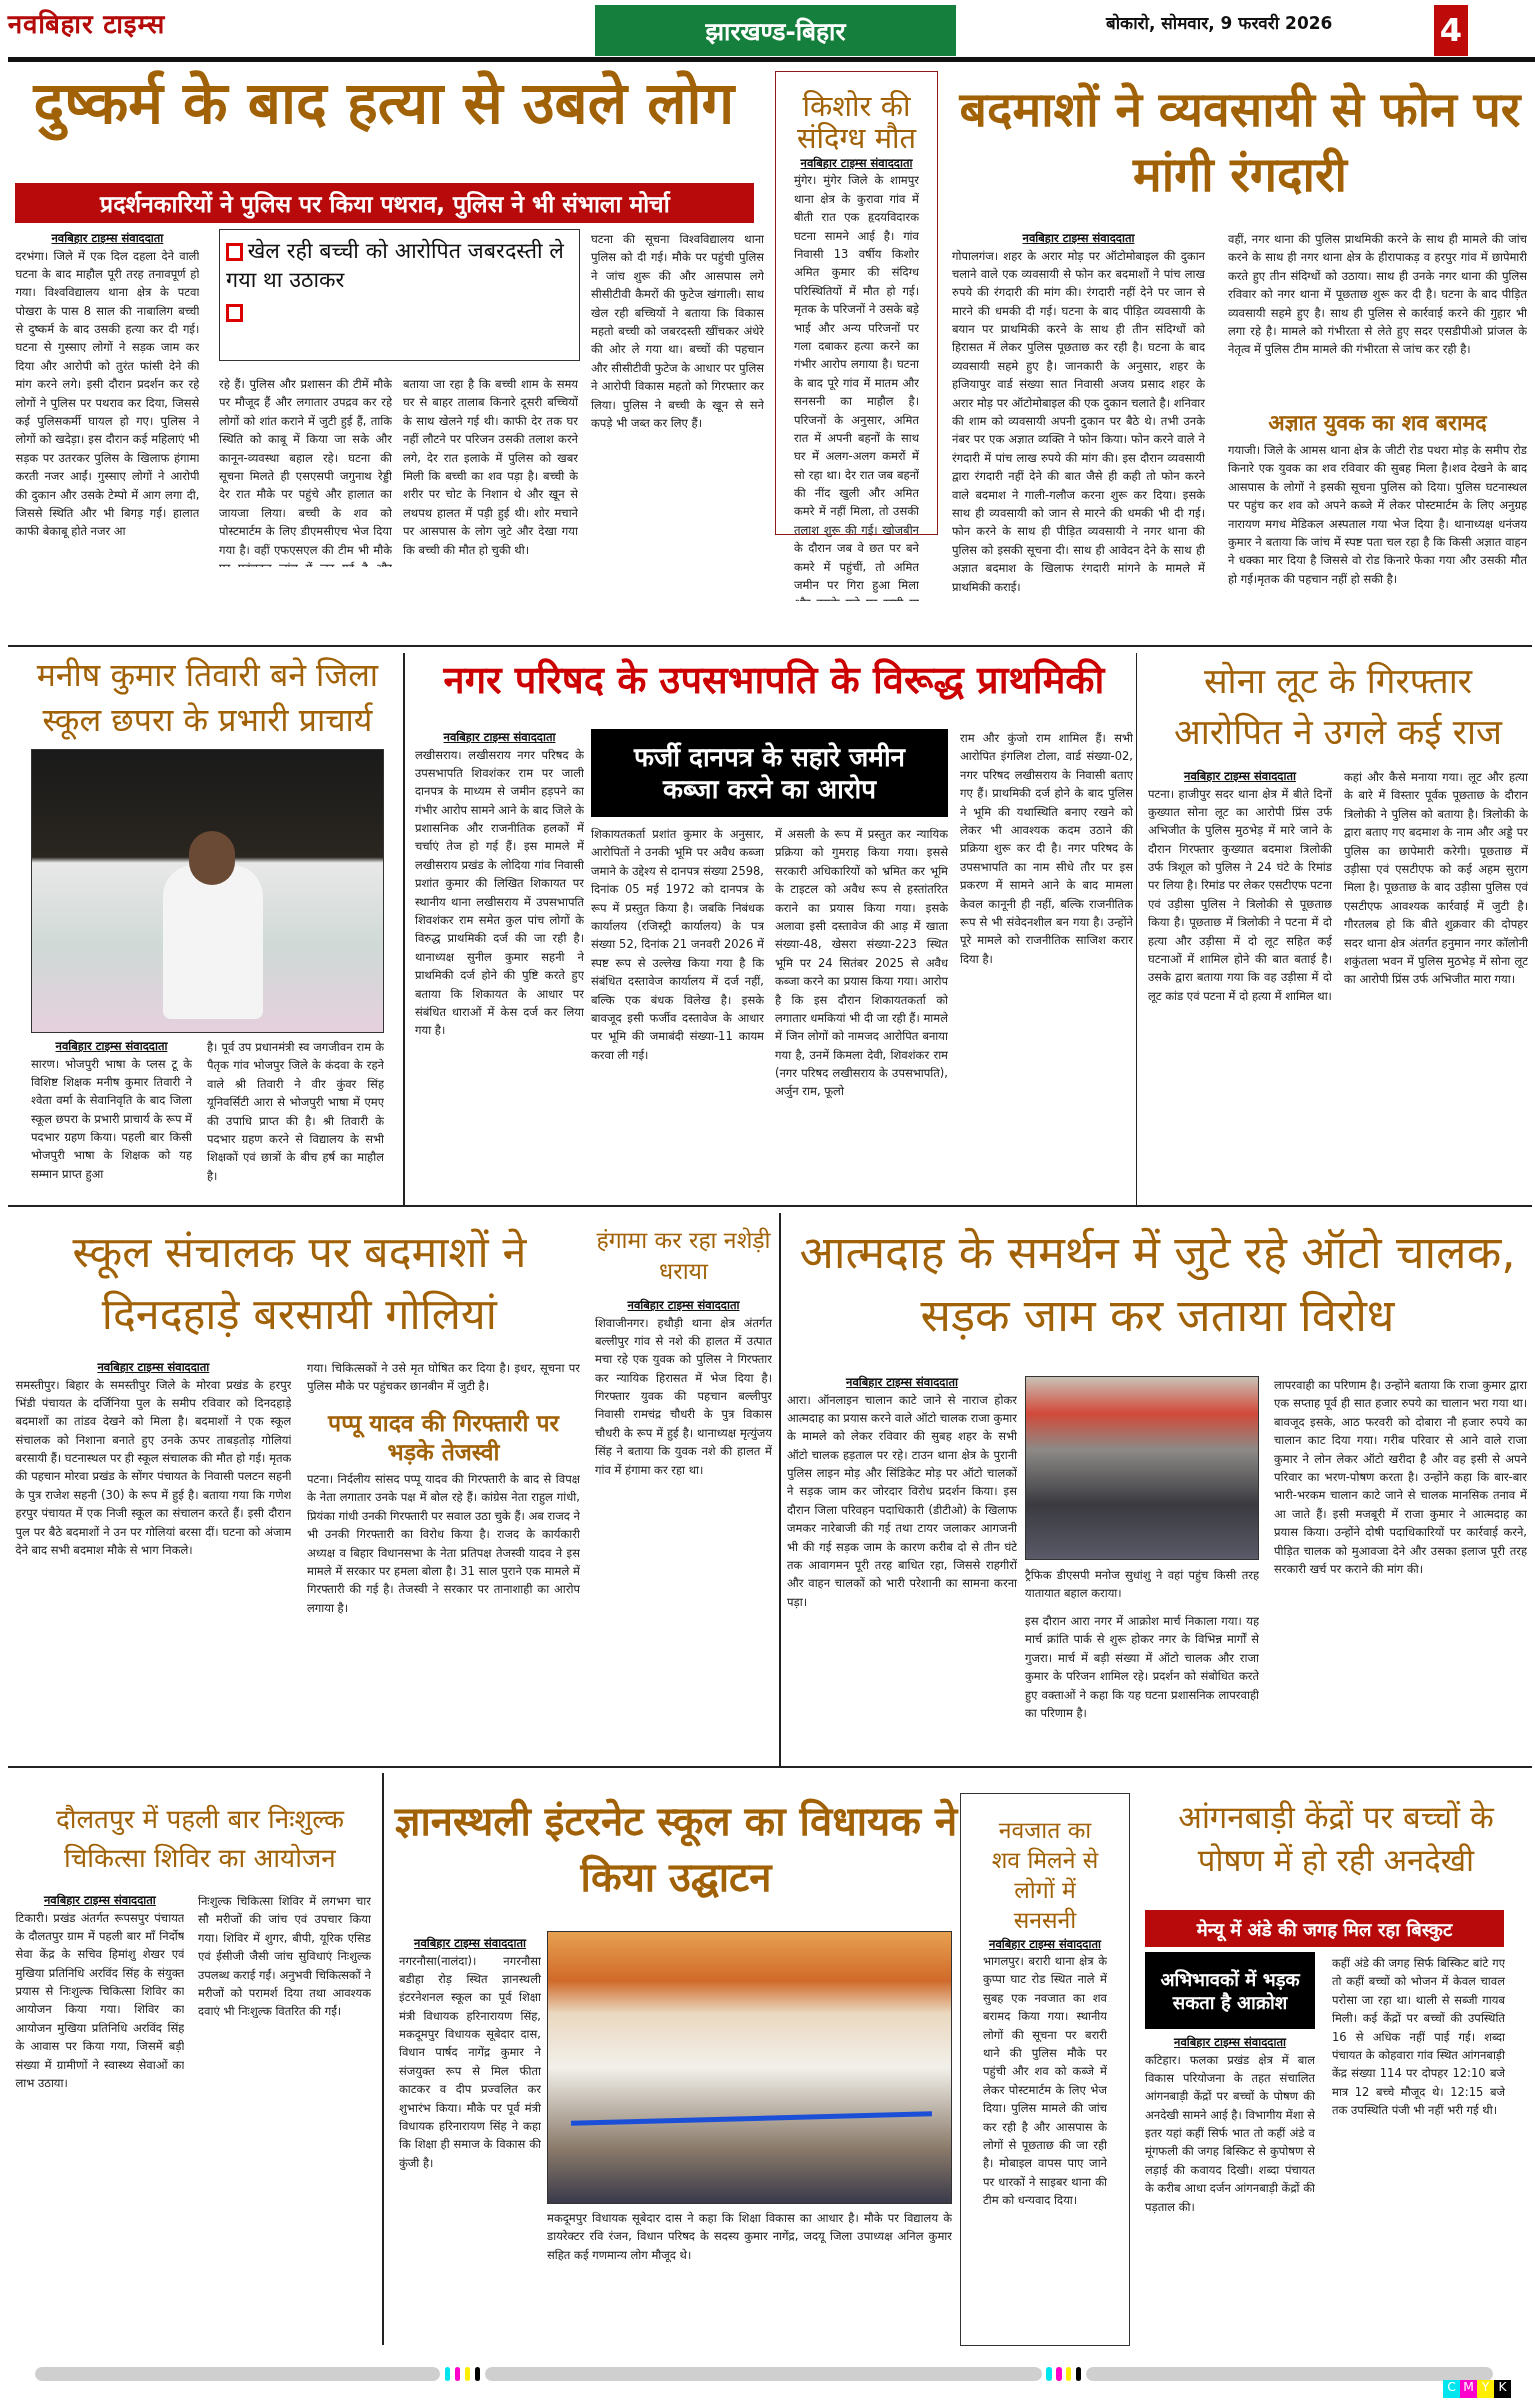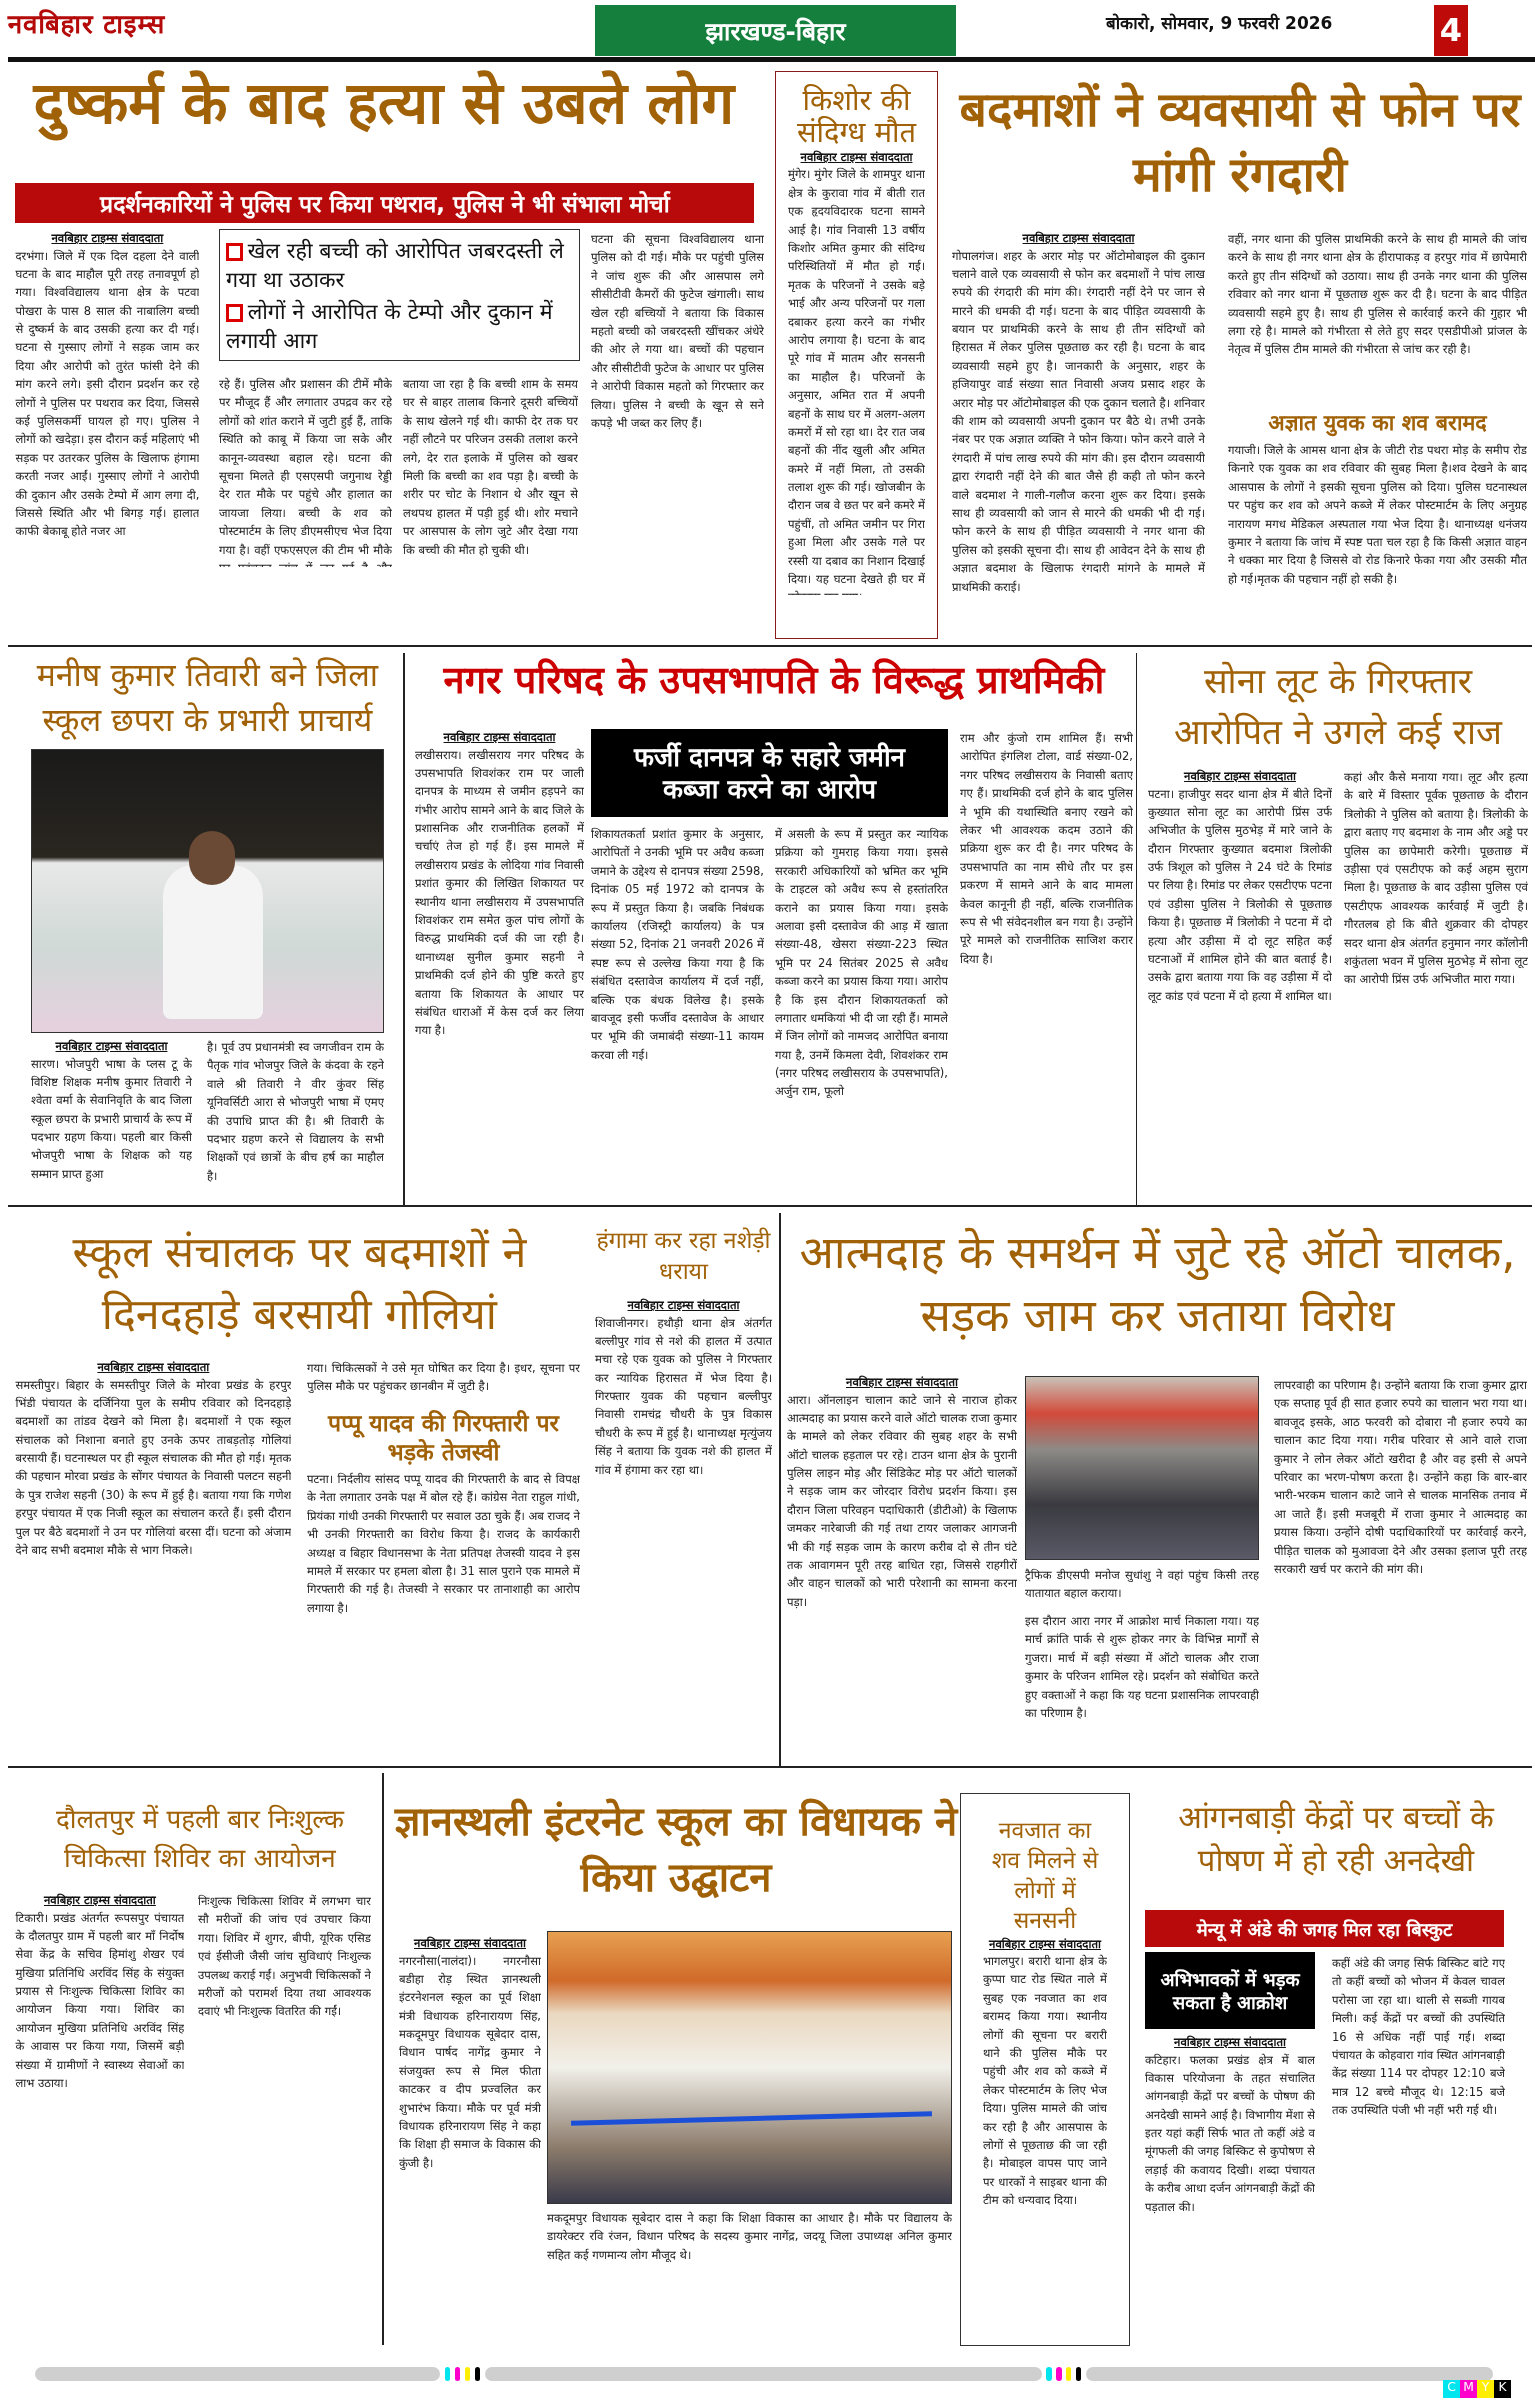--- a/index.html
+++ b/index.html
@@ -35,27 +35,27 @@
 <div class="abs rule"></div>
 
 <div class="abs hl" style="left:15.4px;top:71px;width:737px;font-size:58px;text-align:center">दुष्कर्म के बाद हत्या से उबले लोग</div>
 <div class="abs redbar" style="left:15.4px;top:183px;width:739px;height:40px;font-size:23px">प्रदर्शनकारियों ने पुलिस पर किया पथराव, पुलिस ने भी संभाला मोर्चा</div>
 <div class="abs" style="left:15.4px;top:230px;width:184px">
   <div class="byline">नवबिहार टाइम्स संवाददाता</div>
   <div class="body" style="height:315px">दरभंगा। जिले में एक दिल दहला देने वाली घटना के बाद माहौल पूरी तरह तनावपूर्ण हो गया। विश्वविद्यालय थाना क्षेत्र के पटवा पोखरा के पास 8 साल की नाबालिग बच्ची से दुष्कर्म के बाद उसकी हत्या कर दी गई। घटना से गुस्साए लोगों ने सड़क जाम कर दिया और आरोपी को तुरंत फांसी देने की मांग करने लगे। इसी दौरान प्रदर्शन कर रहे लोगों ने पुलिस पर पथराव कर दिया, जिससे कई पुलिसकर्मी घायल हो गए। पुलिस ने लोगों को खदेड़ा। इस दौरान कई महिलाएं भी सड़क पर उतरकर पुलिस के खिलाफ हंगामा करती नजर आईं। गुस्साए लोगों ने आरोपी की दुकान और उसके टेम्पो में आग लगा दी, जिससे स्थिति और भी बिगड़ गई। हालात काफी बेकाबू होते नजर आ</div>
 </div>
 <div class="abs box" style="left:219px;top:229px;width:361px;height:132px;padding:6.1px">
   <div style="font-size:21.5px;line-height:1.35"><span class="chk"></span><span>खेल रही बच्ची को आरोपित जबरदस्ती ले गया था उठाकर</span></div>
-  <div style="font-size:21.5px;line-height:1.35;margin-top:3.1px"><span class="chk"></span><span>लोगों ने आरोपित के टेम्पो और दुकान में लगायी आग</span></div>
+  <div style="font-size:21.5px;line-height:1.35;margin-top:3.1px"><span class="chk"></span></div>
 </div>
 <div class="abs body" style="left:219px;top:375px;width:173px;height:192px">रहे हैं। पुलिस और प्रशासन की टीमें मौके पर मौजूद हैं और लगातार उपद्रव कर रहे लोगों को शांत कराने में जुटी हुई हैं, ताकि स्थिति को काबू में किया जा सके और कानून-व्यवस्था बहाल रहे। घटना की सूचना मिलते ही एसएसपी जगुनाथ रेड्डी देर रात मौके पर पहुंचे और हालात का जायजा लिया। बच्ची के शव को पोस्टमार्टम के लिए डीएमसीएच भेज दिया गया है। वहीं एफएसएल की टीम भी मौके पर पहुंचकर जांच में जुट गई है और जरूरी सैंपल जुटाए जा रहे हैं।</div>
 <div class="abs body" style="left:403px;top:375px;width:175px;height:192px">बताया जा रहा है कि बच्ची शाम के समय घर से बाहर तालाब किनारे दूसरी बच्चियों के साथ खेलने गई थी। काफी देर तक घर नहीं लौटने पर परिजन उसकी तलाश करने लगे, देर रात इलाके में पुलिस को खबर मिली कि बच्ची का शव पड़ा है। बच्ची के शरीर पर चोट के निशान थे और खून से लथपथ हालत में पड़ी हुई थी। शोर मचाने पर आसपास के लोग जुटे और देखा गया कि बच्ची की मौत हो चुकी थी।</div>
 <div class="abs body" style="left:591px;top:230px;width:173px;height:338px">घटना की सूचना विश्वविद्यालय थाना पुलिस को दी गई। मौके पर पहुंची पुलिस ने जांच शुरू की और आसपास लगे सीसीटीवी कैमरों की फुटेज खंगाली। साथ खेल रही बच्चियों ने बताया कि विकास महतो बच्ची को जबरदस्ती खींचकर अंधेरे की ओर ले गया था। बच्चों की पहचान और सीसीटीवी फुटेज के आधार पर पुलिस ने आरोपी विकास महतो को गिरफ्तार कर लिया। पुलिस ने बच्ची के खून से सने कपड़े भी जब्त कर लिए हैं।</div>
 
-<div class="abs" style="left:775px;top:71px;width:163px;height:568px;border:1.5px solid #8b1a1a;padding:12px">
+<div class="abs" style="left:775px;top:71px;width:163px;height:464px;border:1.5px solid #8b1a1a;padding:18px">
   <div class="hl" style="font-size:29px;text-align:center;font-weight:normal">किशोर की संदिग्ध मौत</div>
   <div class="byline">नवबिहार टाइम्स संवाददाता</div>
   <div class="body" style="height:430px">मुंगेर। मुंगेर जिले के शामपुर थाना क्षेत्र के कुरावा गांव में बीती रात एक हृदयविदारक घटना सामने आई है। गांव निवासी 13 वर्षीय किशोर अमित कुमार की संदिग्ध परिस्थितियों में मौत हो गई। मृतक के परिजनों ने उसके बड़े भाई और अन्य परिजनों पर गला दबाकर हत्या करने का गंभीर आरोप लगाया है। घटना के बाद पूरे गांव में मातम और सनसनी का माहौल है। परिजनों के अनुसार, अमित रात में अपनी बहनों के साथ घर में अलग-अलग कमरों में सो रहा था। देर रात जब बहनों की नींद खुली और अमित कमरे में नहीं मिला, तो उसकी तलाश शुरू की गई। खोजबीन के दौरान जब वे छत पर बने कमरे में पहुंचीं, तो अमित जमीन पर गिरा हुआ मिला और उसके गले पर रस्सी या दबाव का निशान दिखाई दिया। यह घटना देखते ही घर में कोहराम मच गया।</div>
 </div>
 
 <div class="abs hl" style="left:952px;top:77px;width:576px;font-size:48px;text-align:center;line-height:1.35">बदमाशों ने व्यवसायी से फोन पर मांगी रंगदारी</div>
 <div class="abs" style="left:952px;top:230px;width:253px">
   <div class="byline">नवबिहार टाइम्स संवाददाता</div>
   <div class="body" style="height:392px">गोपालगंज। शहर के अरार मोड़ पर ऑटोमोबाइल की दुकान चलाने वाले एक व्यवसायी से फोन कर बदमाशों ने पांच लाख रुपये की रंगदारी की मांग की। रंगदारी नहीं देने पर जान से मारने की धमकी दी गई। घटना के बाद पीड़ित व्यवसायी के बयान पर प्राथमिकी करने के साथ ही तीन संदिग्धों को हिरासत में लेकर पुलिस पूछताछ कर रही है। घटना के बाद व्यवसायी सहमे हुए है। जानकारी के अनुसार, शहर के हजियापुर वार्ड संख्या सात निवासी अजय प्रसाद शहर के अरार मोड़ पर ऑटोमोबाइल की एक दुकान चलाते है। शनिवार की शाम को व्यवसायी अपनी दुकान पर बैठे थे। तभी उनके नंबर पर एक अज्ञात व्यक्ति ने फोन किया। फोन करने वाले ने रंगदारी में पांच लाख रुपये की मांग की। इस दौरान व्यवसायी द्वारा रंगदारी नहीं देने की बात जैसे ही कही तो फोन करने वाले बदमाश ने गाली-गलौज करना शुरू कर दिया। इसके साथ ही व्यवसायी को जान से मारने की धमकी भी दी गई। फोन करने के साथ ही पीड़ित व्यवसायी ने नगर थाना की पुलिस को इसकी सूचना दी। साथ ही आवेदन देने के साथ ही अज्ञात बदमाश के खिलाफ रंगदारी मांगने के मामले में प्राथमिकी कराई।</div>
 </div>

